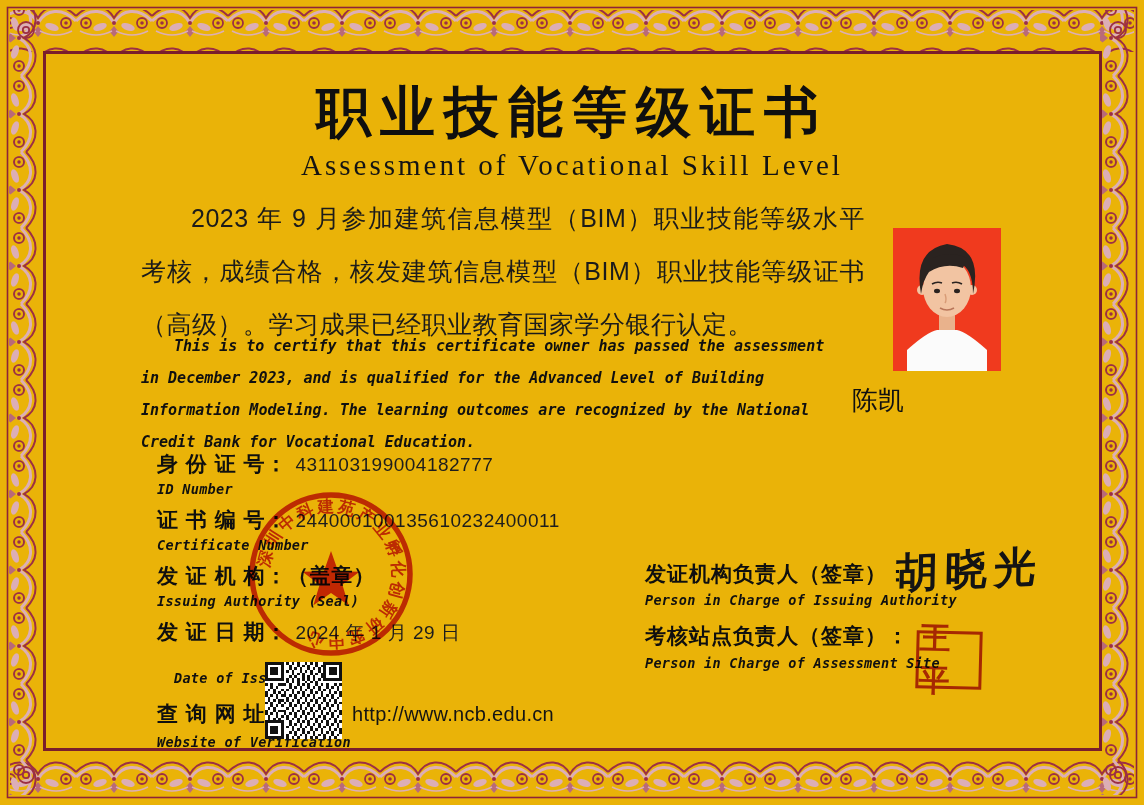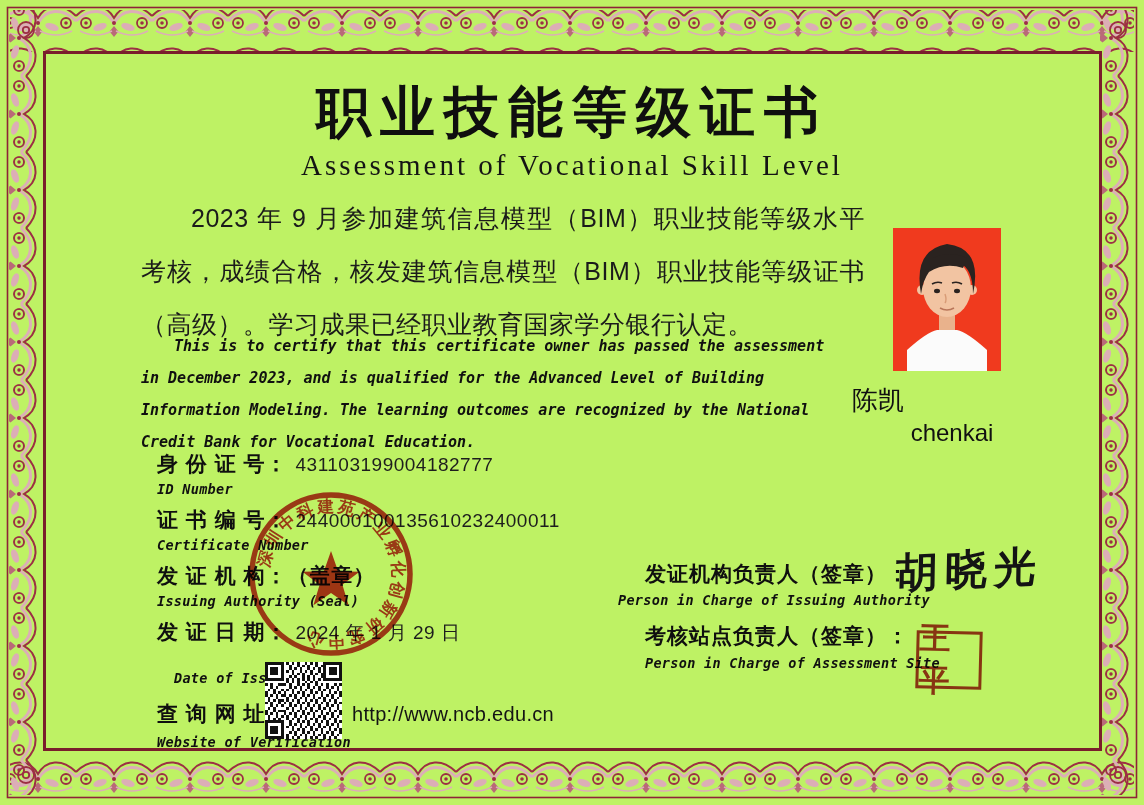--- a/index.html
+++ b/index.html
@@ -1,18 +1,18 @@
 <!DOCTYPE html>
 <html><head>
 <meta charset="utf-8">
 <style>
   html,body{margin:0;padding:0;background:#e9e6e0;}
   .page{
     position:relative;width:1144px;height:805px;overflow:hidden;
-    background:#bef264;
+    background:#eab308;
     font-family:"Liberation Sans",sans-serif;color:#151515;
   }
   .abs{position:absolute;}
   .border-svg{position:absolute;left:0;top:0;width:1144px;height:805px;pointer-events:none;}
 
   .title-cn{left:0;top:76px;width:100%;text-align:center;
     font-size:55px;font-weight:900;letter-spacing:9px;color:#0f0f0f;}
   .title-en{left:0;top:149px;width:100%;text-align:center;
     font-family:"Liberation Serif",serif;font-size:29px;letter-spacing:3px;color:#141414;}
 
@@ -38,21 +38,21 @@
   .r3{top:562px;}  .r3s{top:593px;}
   .r4{top:618px;}  .r4s{top:670px;margin-left:17px;}
   .r5{top:700px;}  .r5s{top:734px;}
 
   .seal{left:243px;top:486px;width:176px;height:176px;mix-blend-mode:multiply;}
 
   .qr{left:265px;top:662px;width:77px;height:77px;background:#fff;}
   .url{left:352px;top:703px;font-size:20px;color:#141414;letter-spacing:.3px;}
 
   .rrow{left:645px;white-space:nowrap;}
-  .rr1{top:560px;} .rr1s{left:618px;top:592px;}
+  .rr1{top:560px;} .rr1s{left:645px;top:592px;}
   .rr2{top:622px;} .rr2s{left:645px;top:655px;}
 
   .signature{left:896px;top:542px;font-size:42px;font-weight:700;letter-spacing:7px;
     color:#141414;transform:rotate(-3deg) skewX(-4deg);}
   .wp-seal{left:916px;top:631px;width:60px;height:52px;border:3.5px solid #b5382c;
     display:flex;align-items:center;justify-content:center;
     font-size:31px;font-weight:700;color:#b5382c;letter-spacing:2px;
     transform:rotate(1.5deg);mix-blend-mode:multiply;}
 </style>
 </head>
@@ -125,21 +125,20 @@
       <path d="M36 44 Q52 34 70 40 L74 30 Q56 22 40 30 Z" fill="#2a2320"></path>
       <ellipse cx="44" cy="63" rx="3" ry="2.2" fill="#2a2320"></ellipse>
       <ellipse cx="64" cy="63" rx="3" ry="2.2" fill="#2a2320"></ellipse>
       <path d="M39 56 q5 -3 10 -1" fill="none" stroke="#2a2320" stroke-width="1.6"></path>
       <path d="M59 55 q5 -2 10 1" fill="none" stroke="#2a2320" stroke-width="1.6"></path>
       <path d="M52 66 q2 6 0 9" fill="none" stroke="#d89b76" stroke-width="1.4"></path>
       <path d="M47 80 q7 4 14 0" fill="none" stroke="#b9765a" stroke-width="1.6"></path>
     </svg>
   </div>
   <div class="abs name-cn">陈凯</div>
-  <div class="abs name-en">chenkai</div>
 
   <div class="abs row r1">
     <span class="lab">身 份 证 号：</span><span class="val">431103199004182777</span>
   </div>
   <div class="abs sub r1s">ID Number</div>
 
   <div class="abs row r2">
     <span class="lab">证 书 编 号：</span><span class="val">244000100135610232400011</span>
   </div>
   <div class="abs sub r2s">Certificate Number</div>

